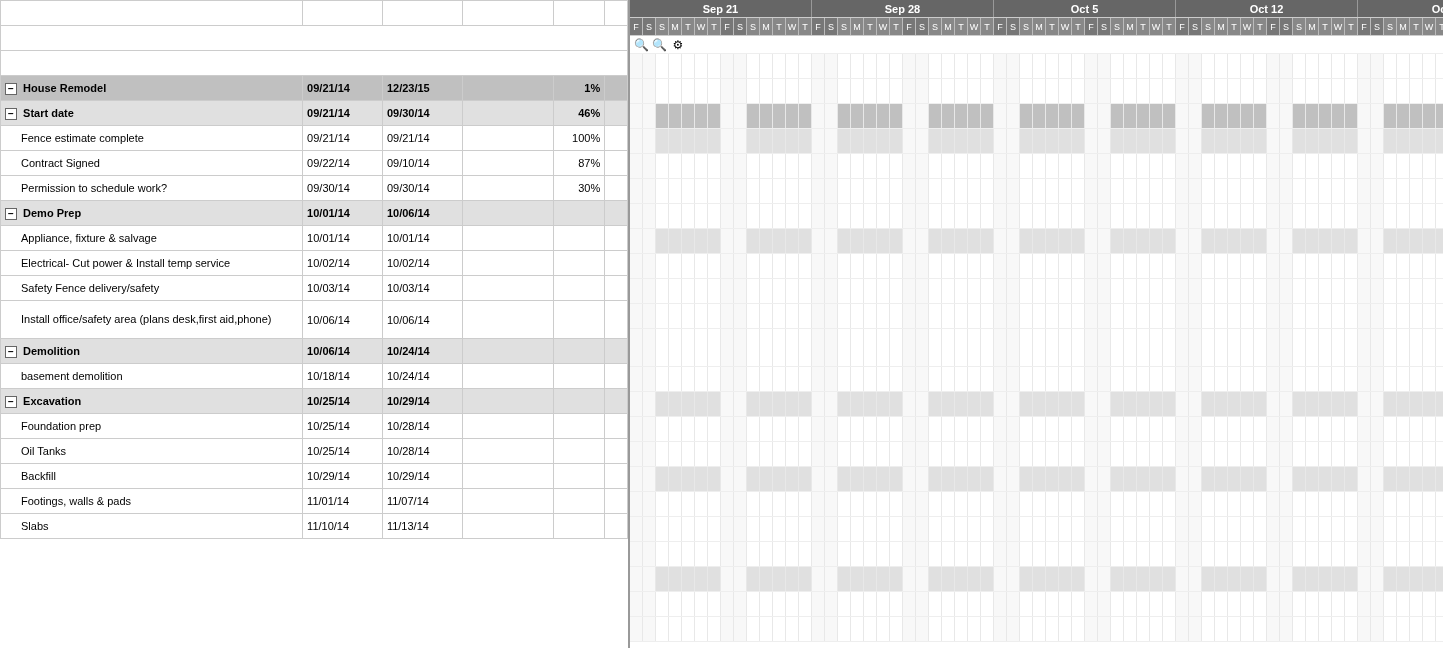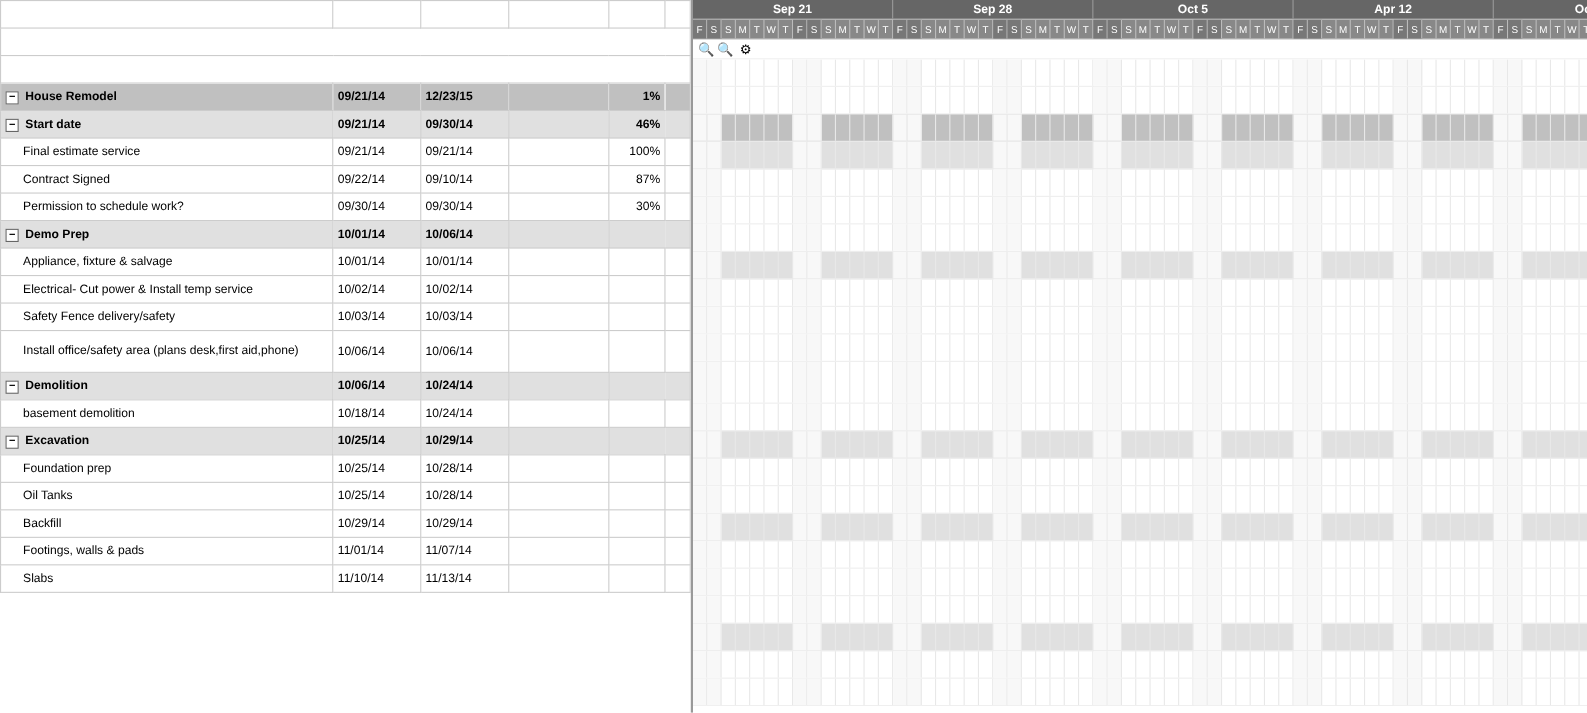--- a/index.html
+++ b/index.html
@@ -103,21 +103,21 @@
         <span class="minus-icon">−</span>
         <strong>Start date</strong>
       </td>
       <td>09/21/14</td>
       <td>09/30/14</td>
       <td></td>
       <td class="percent-cell">46%</td>
       <td></td>
     </tr>
           <tr class="task-row">
-      <td style="padding-left:20px;">Final estimate service</td>
+      <td style="padding-left:20px;">Fence estimate complete</td>
       <td>09/21/14</td>
       <td>09/21/14</td>
       <td></td>
       <td class="percent-cell">100%</td>
       <td></td>
     </tr>
           <tr class="task-row">
       <td style="padding-left:20px;">Contract Signed</td>
       <td>09/22/14</td>
       <td>09/10/14</td>
@@ -249,21 +249,21 @@
         </tbody>
     </table>
   </div>
 
   <div class="gantt-panel">
 
     <div class="month-row" id="month-row">
     <div class="month-cell" style="width: 182px;">Sep 21</div>
         <div class="month-cell" style="width: 182px;">Sep 28</div>
         <div class="month-cell" style="width: 182px;">Oct 5</div>
-        <div class="month-cell" style="width: 182px;">Apr 12</div>
+        <div class="month-cell" style="width: 182px;">Oct 12</div>
         <div class="month-cell" style="width: 182px;">Oct 19</div>
       </div>
 
     <div class="day-row" id="day-row">
     <div class="day-cell weekend" style="width: 13px;">F</div>
         <div class="day-cell weekend" style="width: 13px;">S</div>
         <div class="day-cell" style="width: 13px;">S</div>
         <div class="day-cell" style="width: 13px;">M</div>
         <div class="day-cell" style="width: 13px;">T</div>
         <div class="day-cell" style="width: 13px;">W</div>

